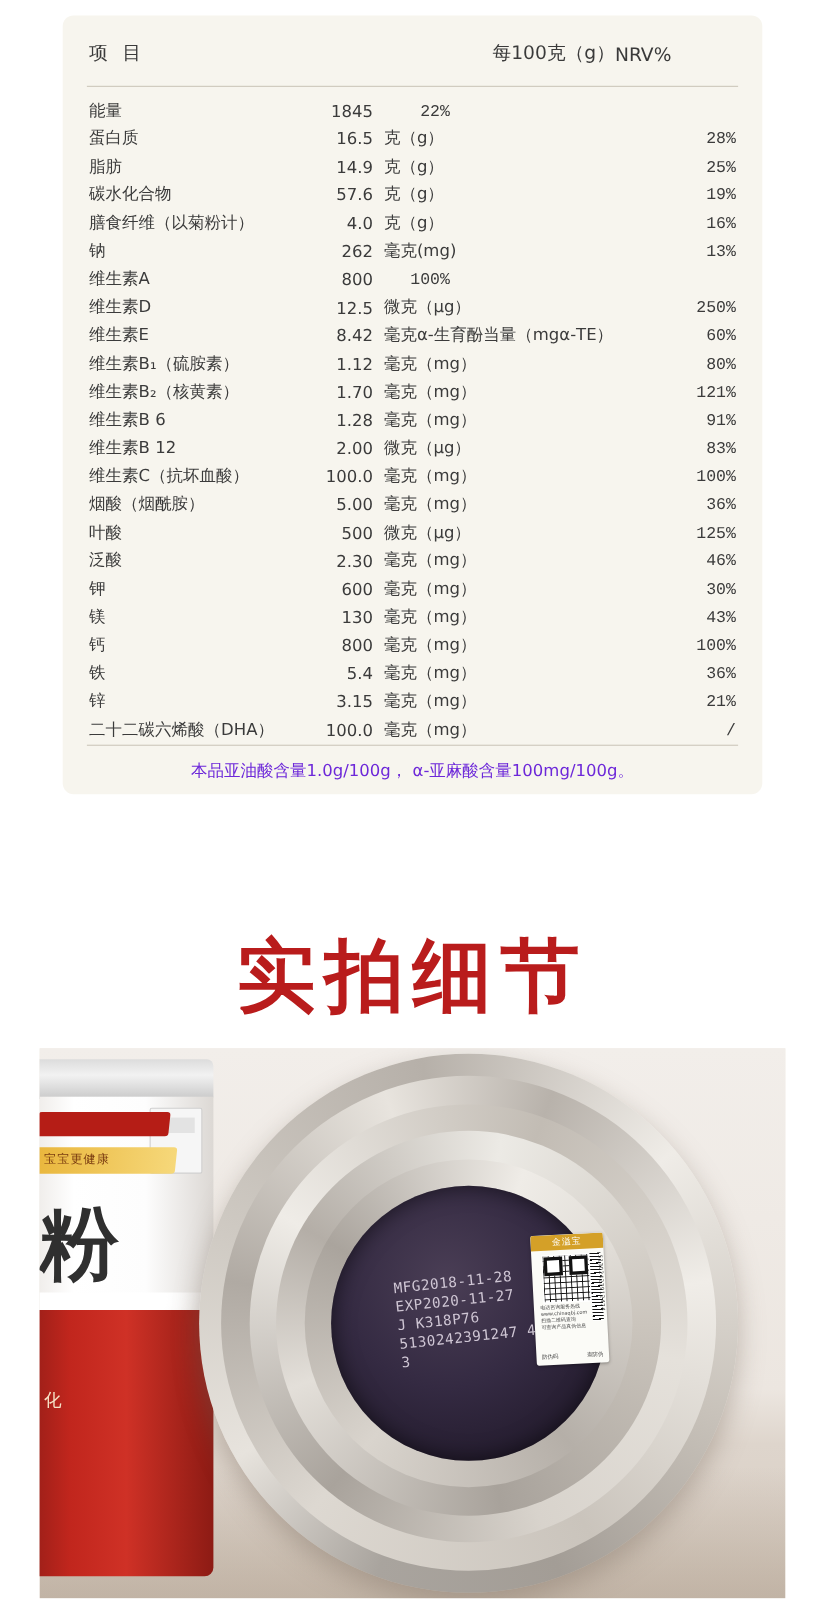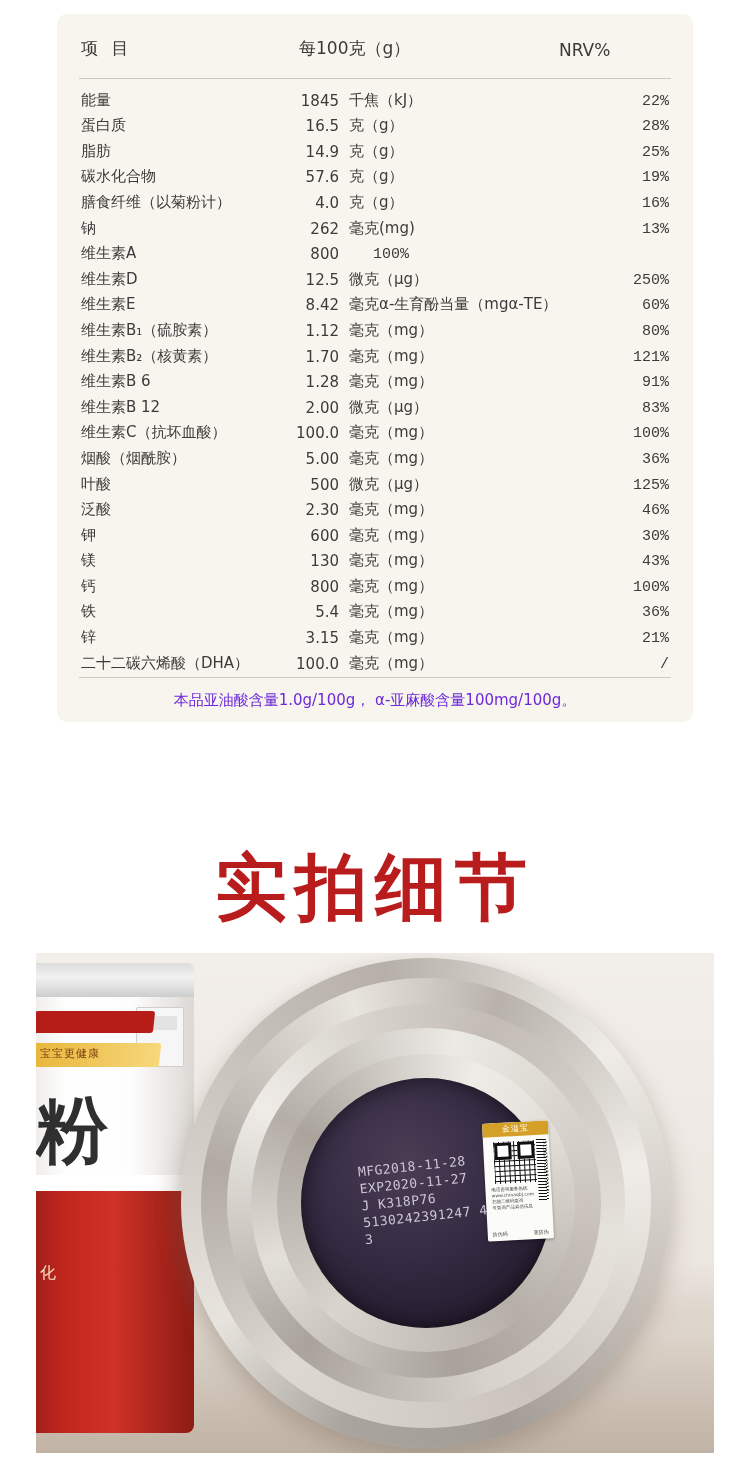--- a/index.html
+++ b/index.html
@@ -31,21 +31,21 @@
   .nutri-header {
     display: flex;
     align-items: flex-end;
     height: 46px;
     padding: 14px 24px 0 24px;
     box-sizing: border-box;
     font-size: 17px;
     color: #3a3a3a;
   }
   .nutri-header .col-item { width: 210px; letter-spacing: 4px; }
-  .nutri-header .col-amount { width: 260px; text-align: left; padding-left: 8px;}
+  .nutri-header .col-amount { width: 260px; text-align: right; padding-left: 8px;}
   .nutri-header .col-nrv { flex: 1; text-align: left; padding-right: 8px; }
 
   .header-rule {
     position: absolute;
     left: 22px;
     right: 22px;
     top: 64px;
     height: 1px;
     background: #ccc8bb;
   }
@@ -392,21 +392,20 @@
     <div class="col-item">项 目</div>
     <div class="col-amount">每100克（g）</div>
     <div class="col-nrv">NRV%</div>
   </div>
   <div class="header-rule"></div>
 
   <div class="nutri-rows" id="rows">
       <div class="nutri-row">
         <div class="cell-name">能量</div>
         <div class="cell-value">1845</div>
-        <div class="cell-unit">千焦（kJ）</div>
         <div class="cell-nrv">22%</div>
       </div>
       <div class="nutri-row">
         <div class="cell-name">蛋白质</div>
         <div class="cell-value">16.5</div>
         <div class="cell-unit">克（g）</div>
         <div class="cell-nrv">28%</div>
       </div>
       <div class="nutri-row">
         <div class="cell-name">脂肪</div>

